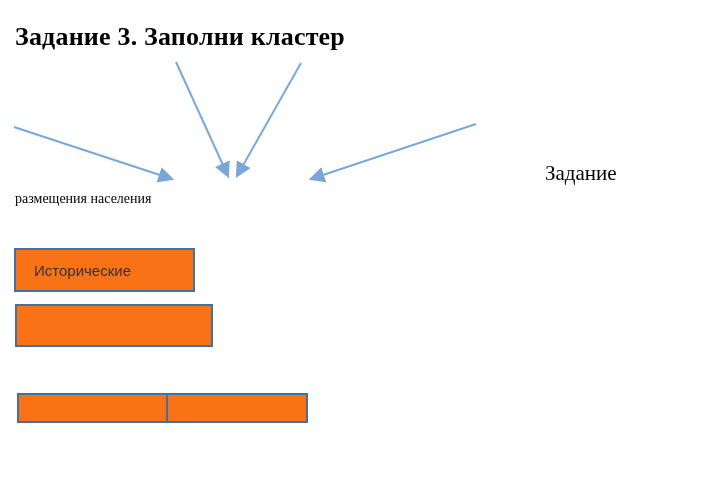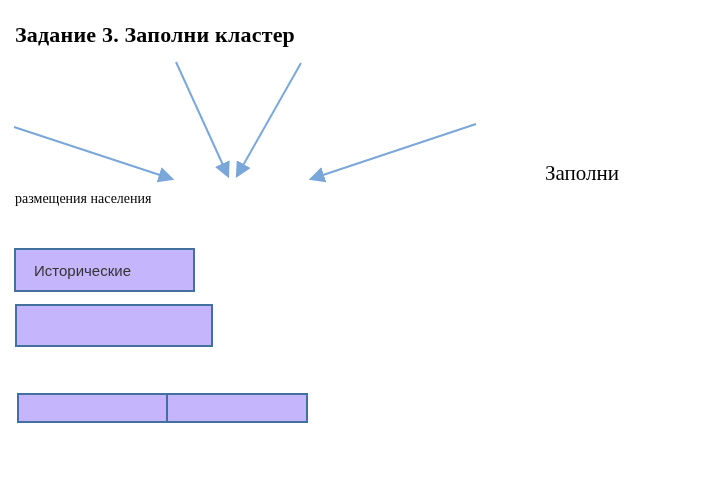--- a/index.html
+++ b/index.html
@@ -12,21 +12,21 @@
     width: 712px;
     height: 485px;
     background: #ffffff;
     overflow: hidden;
     font-family: "Liberation Serif", serif;
   }
   .title {
     position: absolute;
     left: 15px;
     top: 22px;
-    font-size: 22px;
+    font-size: 26px;
     font-weight: bold;
     color: #000000;
     letter-spacing: 0.2px;
     font-family: "Liberation Serif", serif;
   }
   .arrow-layer {
     position: absolute;
     left: 0;
     top: 0;
     width: 712px;
@@ -44,21 +44,21 @@
   .cluster-label-left {
     position: absolute;
     left: 15px;
     top: 191px;
     font-size: 14px;
     color: #000000;
     font-family: "Liberation Serif", serif;
   }
   .box {
     position: absolute;
-    background: #c4b5fd;
+    background: #f97316;
     border: 2px solid #41719c;
     box-sizing: border-box;
     display: flex;
     align-items: center;
   }
   .box-label {
     font-family: "Liberation Sans", sans-serif;
     font-size: 15px;
     color: #333333;
     padding-left: 18px;
@@ -80,21 +80,21 @@
       <marker id="ah" viewBox="0 0 10 10" refX="8.5" refY="5" markerWidth="8" markerHeight="8" orient="auto-start-reverse">
         <path d="M0,0 L10,5 L0,10 z" fill="#7aa7d9"></path>
       </marker>
     </defs>
     <line x1="176" y1="62" x2="228" y2="176" stroke="#7aa7d9" stroke-width="2" marker-end="url(#ah)"></line>
     <line x1="301" y1="63" x2="237" y2="176" stroke="#7aa7d9" stroke-width="2" marker-end="url(#ah)"></line>
     <line x1="14" y1="127" x2="172" y2="179" stroke="#7aa7d9" stroke-width="2" marker-end="url(#ah)"></line>
     <line x1="476" y1="124" x2="311" y2="179" stroke="#7aa7d9" stroke-width="2" marker-end="url(#ah)"></line>
   </svg>
 
-  <div class="cluster-label-right">Заполни</div>
+  <div class="cluster-label-right">Задание</div>
 
   <div class="cluster-label-left">размещения населения</div>
 
   <div class="box" id="box-historical">
     <span class="box-label">Исторические</span>
   </div>
 
   <div class="box" id="box-empty-1">
     <span class="box-label"></span>
   </div>

